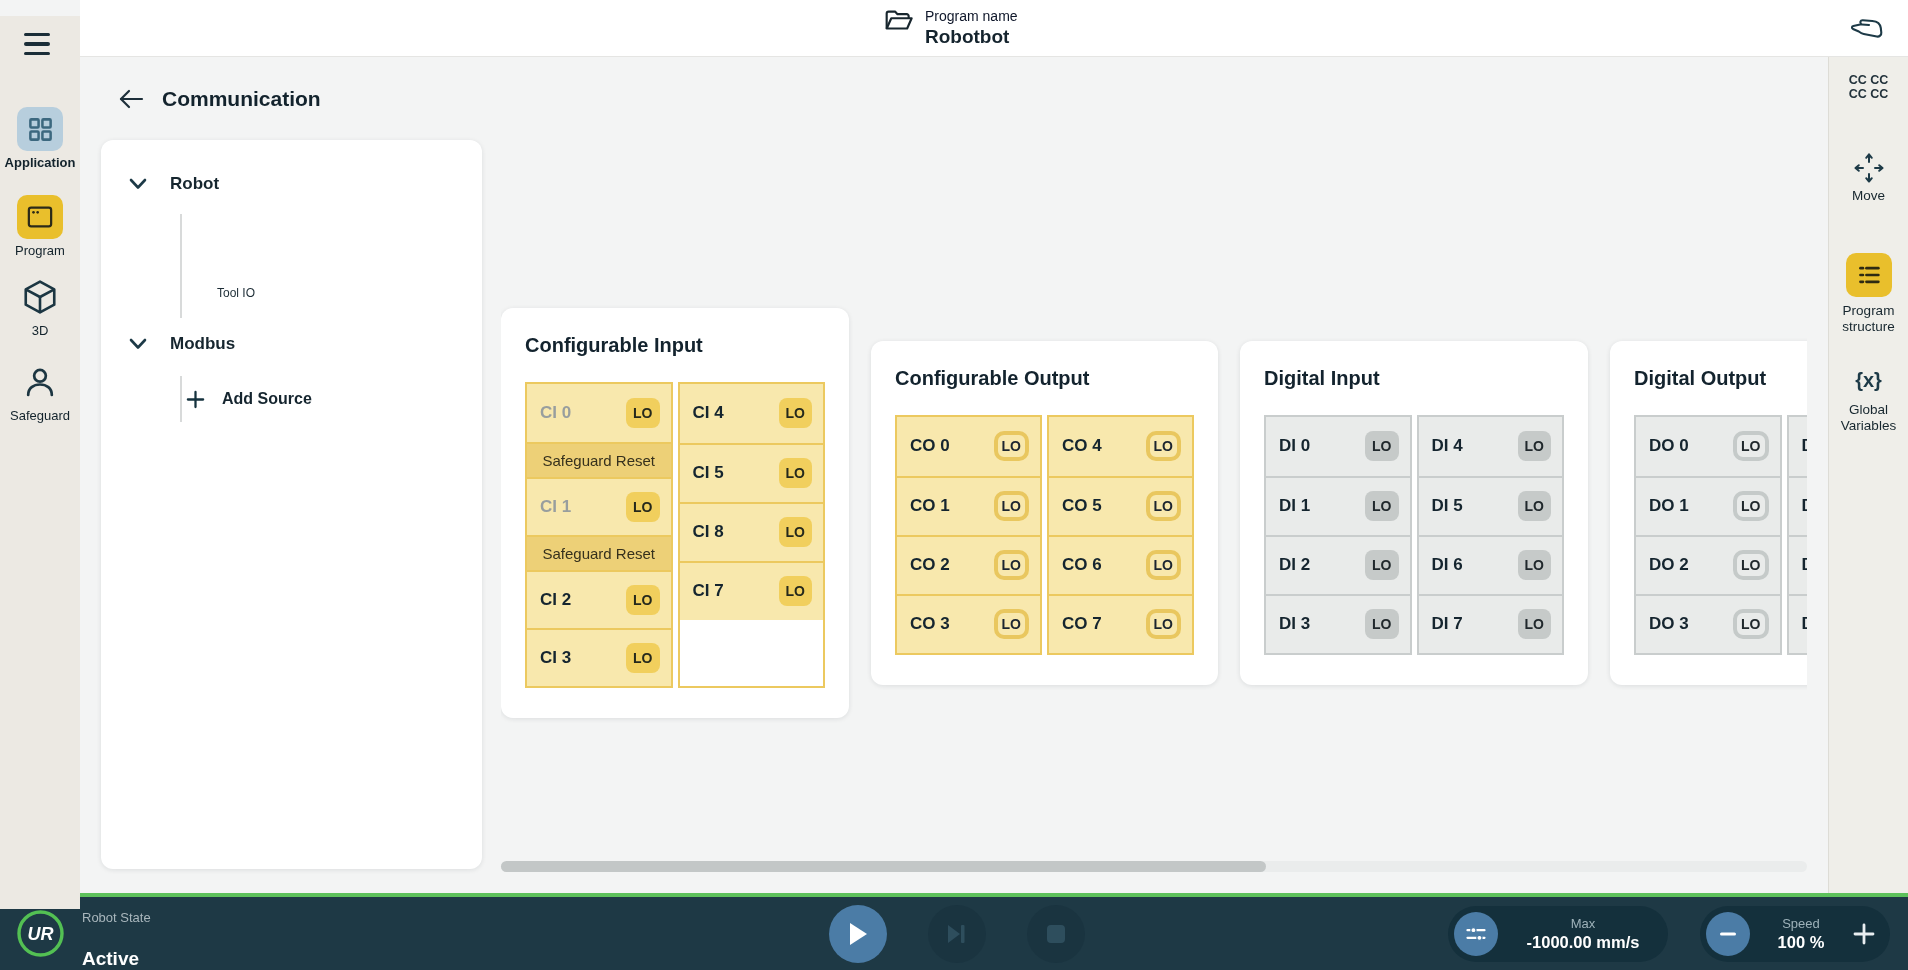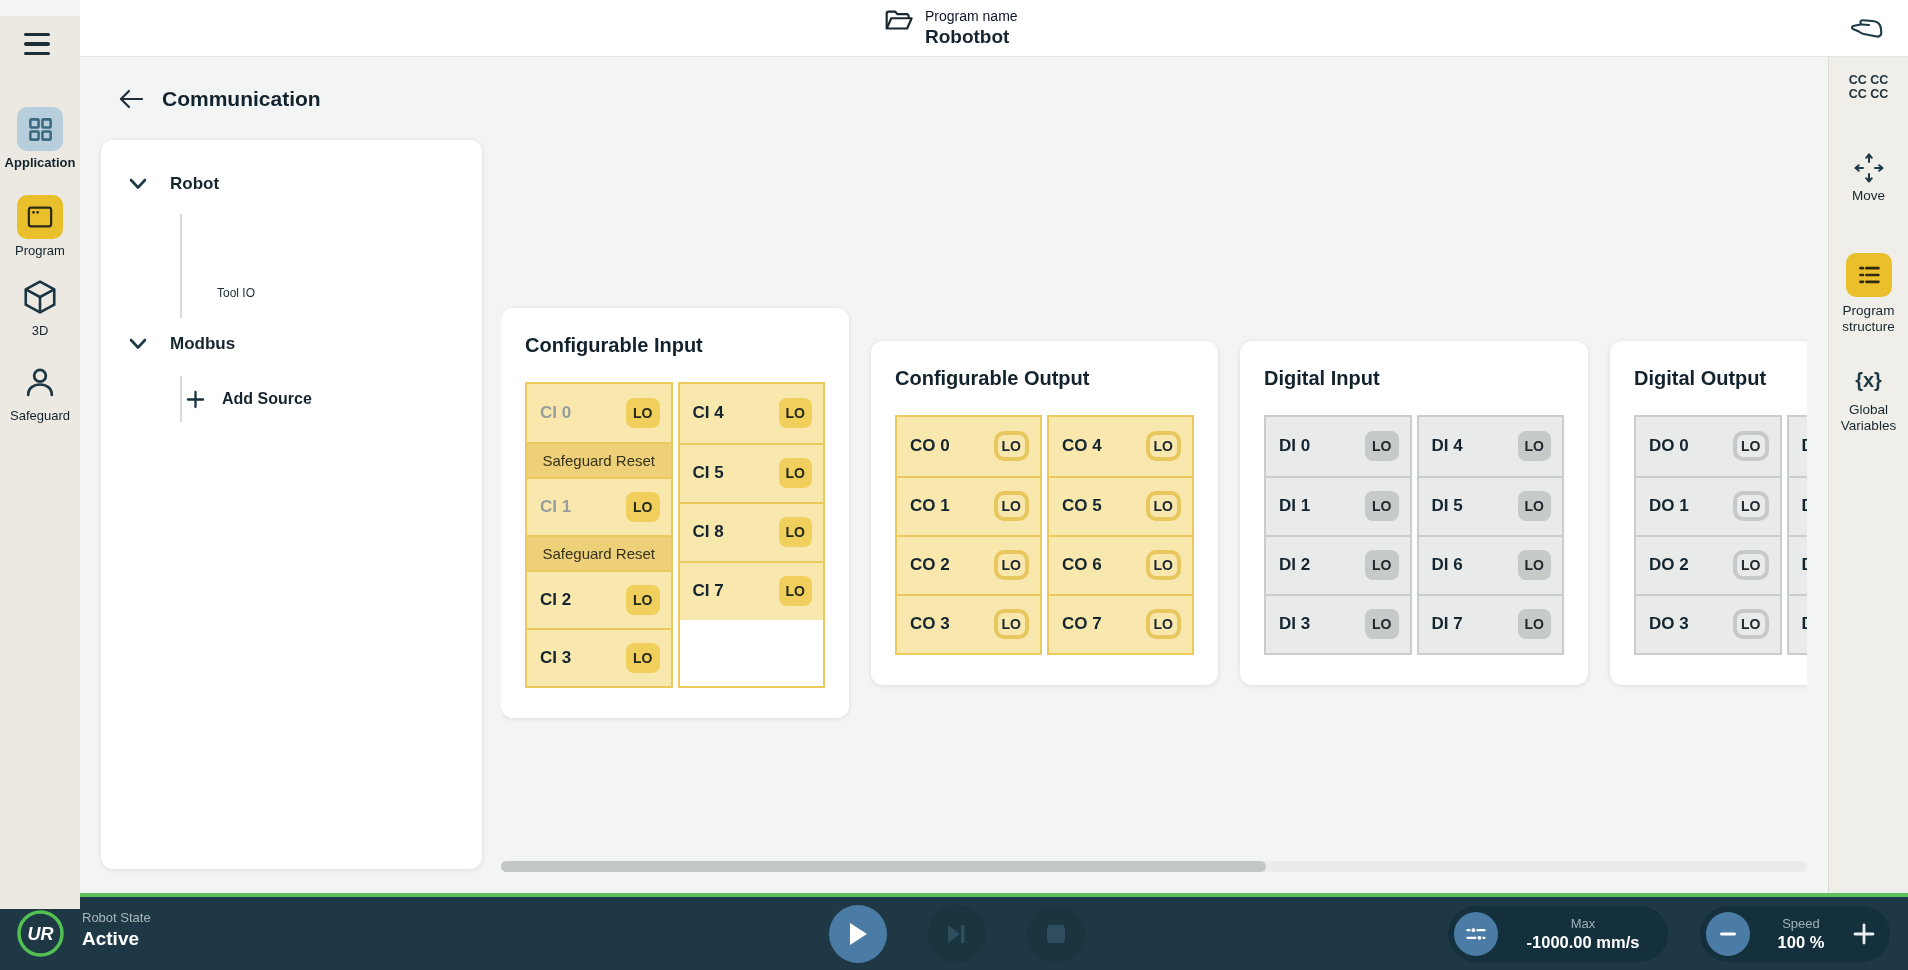--- a/index.html
+++ b/index.html
@@ -74,21 +74,21 @@
 
   
   .hscroll-track { position:absolute; left:421px; top:804px; width:1306px; height:11px; border-radius:6px; background:#eaecec; }
   .hscroll-thumb { position:absolute; left:0; top:0; width:765px; height:11px; border-radius:6px; background:#c3c7c7; cursor:grab; }
 
   
   .bottom-bar { position:absolute; left:0; top:893px; width:1908px; height:77px; background:#1e3945; border-top:4px solid #5dc15b; }
   .ur-logo { position:absolute; left:16px; top:12px; width:49px; height:49px; }
   .state-block { position:absolute; left:82px; top:12px; }
   .state-label { font-size:13px; color:#a9b6bc; line-height:17px; }
-  .state-value { font-size:19px; font-weight:700; color:#ffffff; line-height:25px; }
+  .state-value { font-size:19px; font-weight:700; color:#ffffff; line-height:25px;margin-top:20px; }
   .t-btn { position:absolute; top:8px; width:58px; height:58px; border-radius:50%; display:flex; align-items:center; justify-content:center; cursor:pointer; }
   .t-play { left:829px; background:#4b7ca6; }
   .t-next { left:928px; background:#1a3440; }
   .t-stop { left:1027px; background:#1a3440; }
   .pill { position:absolute; top:9px; height:56px; border-radius:28px; background:#14303c; display:flex; align-items:center; cursor:pointer; }
   .pill-max { left:1448px; width:220px; }
   .pill-speed { left:1700px; width:190px; }
   .pill-circle { width:44px; height:44px; border-radius:50%; background:#4b7ca6; margin-left:6px; flex:none; display:flex; align-items:center; justify-content:center; }
   .pill-texts { flex:1; text-align:center; }
   .pill-top { font-size:13px; color:#9db1b9; line-height:16px; }

